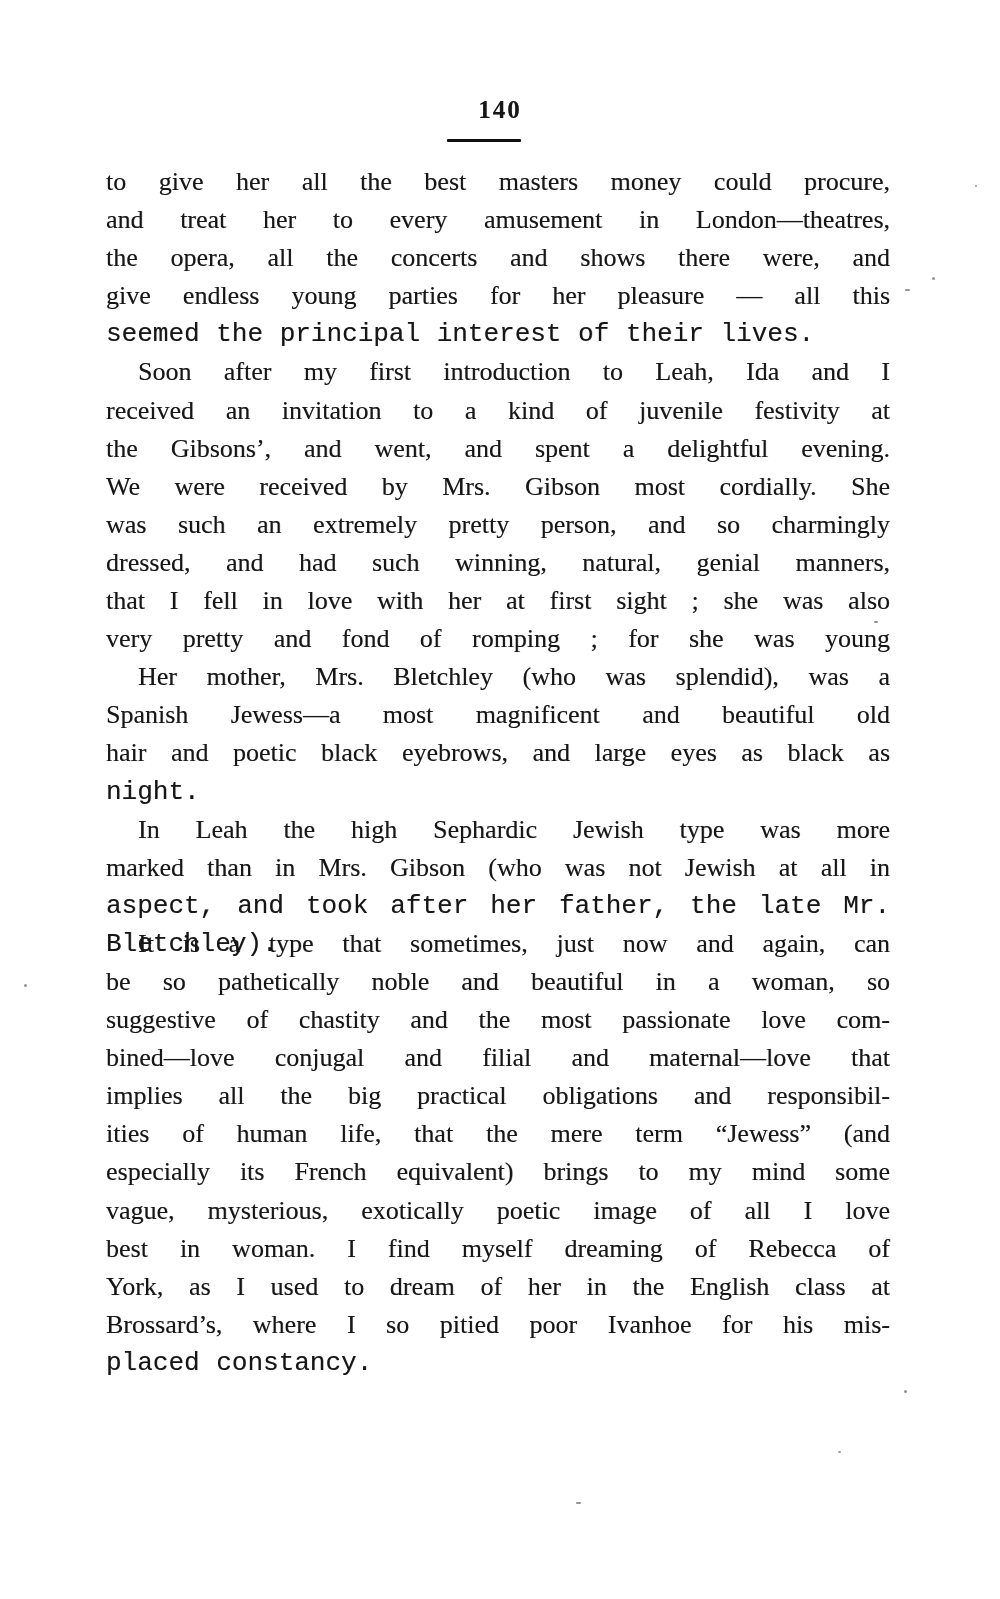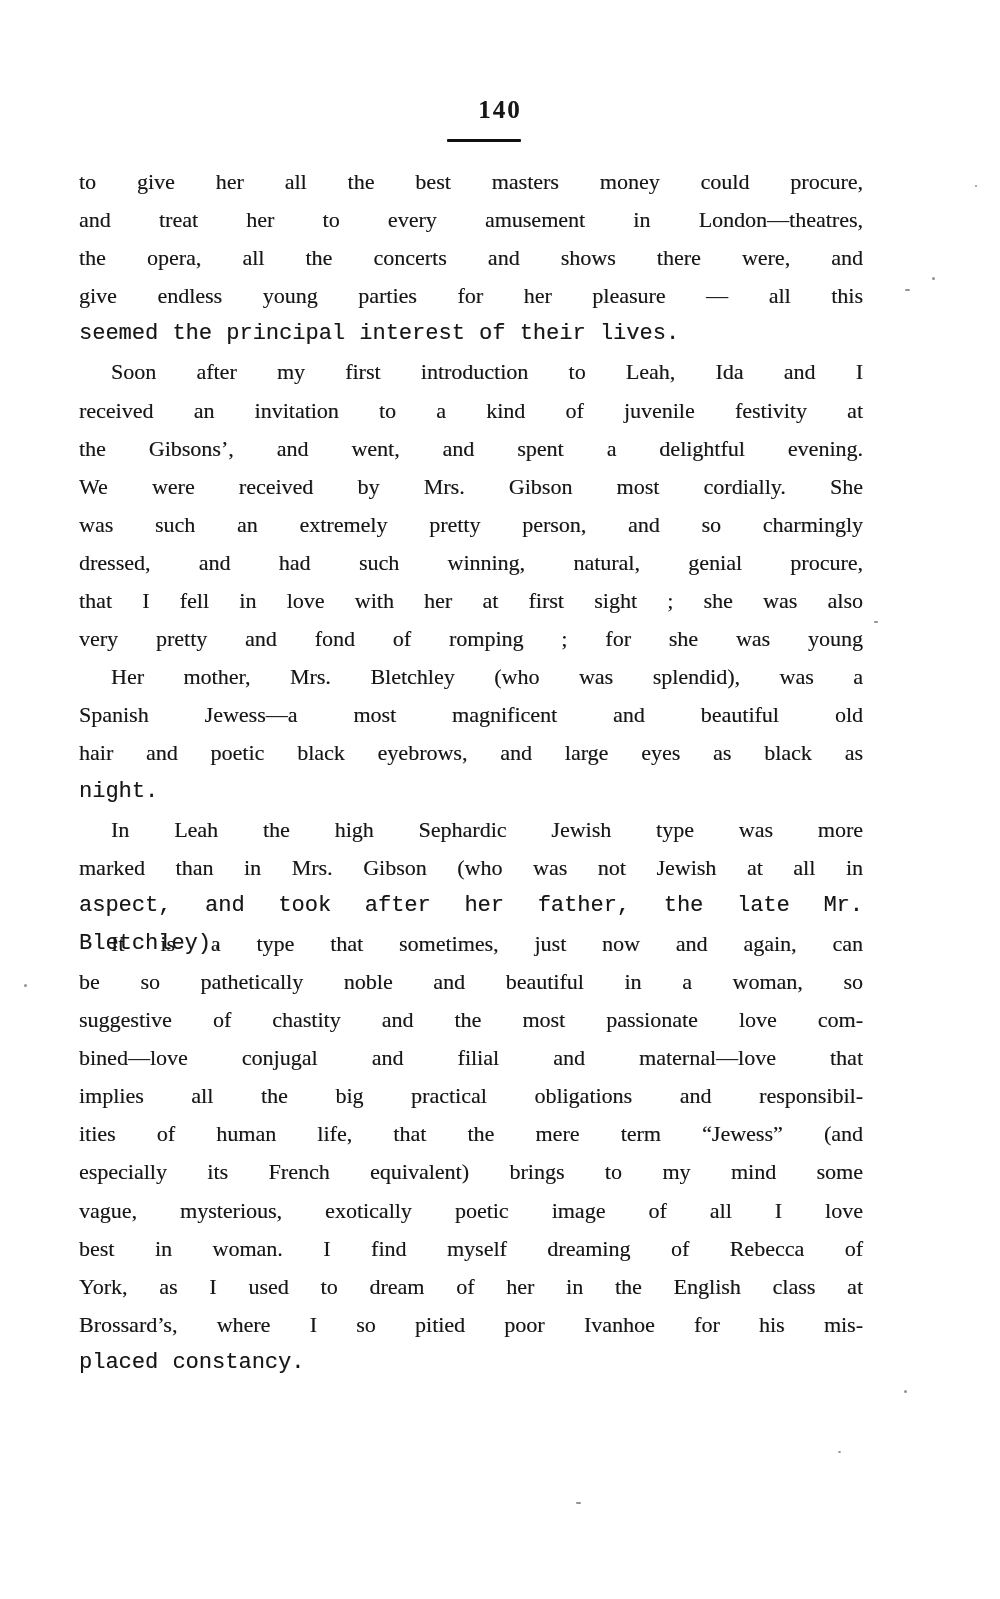--- a/index.html
+++ b/index.html
@@ -43,23 +43,23 @@
     left: 447px;
     width: 74px;
     height: 3px;
     background: #101010;
     border-radius: 1px;
   }
   
   .text-block {
     position: absolute;
     top: 163px;
-    left: 79px;
+    left: 106px;
     width: 784px;
-    font-size: 22px;
+    font-size: 26px;
     line-height: 38.1px;
     text-shadow: 0.35px 0.35px 0 rgba(10,10,10,0.4);
     word-spacing: 1px;
   }
   .line {
     text-align: justify;
     text-align-last: justify;
     white-space: normal;
     height: 38.1px;
     overflow: visible;
@@ -92,21 +92,21 @@
       <div class="line">to give her all the best masters money could procure,</div>
       <div class="line">and treat her to every amusement in London—theatres,</div>
       <div class="line">the opera, all the concerts and shows there were, and</div>
       <div class="line">give endless young parties for her pleasure — all this</div>
       <div class="line para-end">seemed the principal interest of their lives.</div>
       <div class="line indent">Soon after my first introduction to Leah, Ida and I</div>
       <div class="line">received an invitation to a kind of juvenile festivity at</div>
       <div class="line">the Gibsons’, and went, and spent a delightful evening.</div>
       <div class="line">We were received by Mrs. Gibson most cordially.  She</div>
       <div class="line">was such an extremely pretty person, and so charmingly</div>
-      <div class="line">dressed, and had such winning, natural, genial procure,</div>
+      <div class="line">dressed, and had such winning, natural, genial manners,</div>
       <div class="line">that I fell in love with her at first sight ; she was also</div>
       <div class="line">very pretty and fond of romping ; for she was young</div>
       <div class="line indent">Her mother, Mrs. Bletchley (who was splendid), was a</div>
       <div class="line">Spanish Jewess—a most magnificent and beautiful old</div>
       <div class="line">hair and poetic black eyebrows, and large eyes as black as</div>
       <div class="line para-end">night.</div>
       <div class="line indent">In Leah the high Sephardic Jewish type was more</div>
       <div class="line">marked than in Mrs. Gibson (who was not Jewish at all in</div>
       <div class="line para-end">aspect, and took after her father, the late Mr. Bletchley).</div>
       <div class="line indent">It is a type that sometimes, just now and again, can</div>

